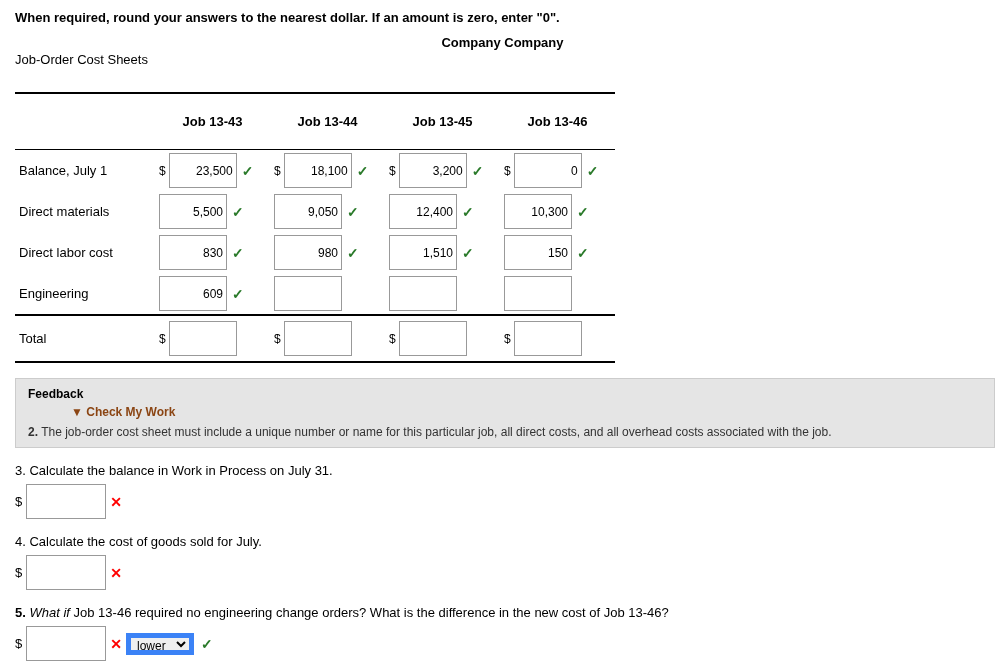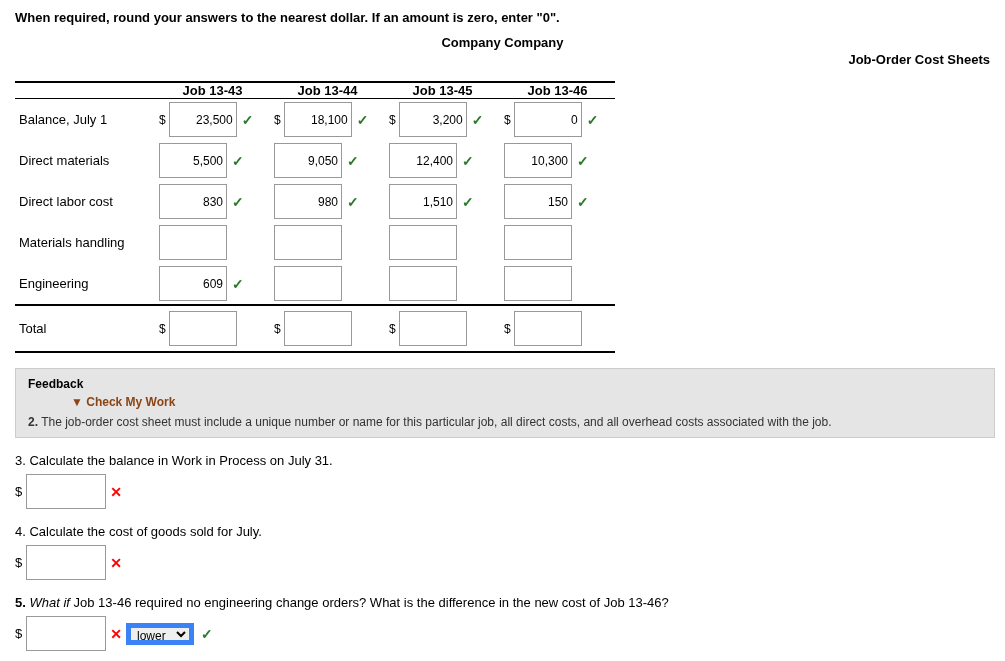--- a/index.html
+++ b/index.html
@@ -14,31 +14,31 @@
       font-size: 13px;
       margin-bottom: 10px;
     }
     .instruction strong { font-weight: bold; }
     .company-title {
       text-align: center;
       font-weight: bold;
       margin-bottom: 2px;
     }
     .sheet-title {
-      text-align: right;
-      font-weight: bold;
-      margin-bottom: 14px;
+      text-align: left;
+      font-weight: normal;
+      margin-bottom: 25px;
     }
     .cost-table {
       width: 600px;
       border-collapse: collapse;
       margin-bottom: 15px;
     }
     .cost-table th {
-      padding: 0 6px;
+      padding: 20px 6px;
       font-weight: bold;
       border-top: 2px solid #000;
     }
     .cost-table td {
       padding: 3px 4px;
       vertical-align: middle;
     }
     .row-label {
       width: 140px;
       text-align: left;
@@ -231,43 +231,20 @@
           </div>
         </td>
         <td>
           <div class="cell-group">
             <input type="text" value="150" style="">
             <span class="check-green">✓</span>
           </div>
         </td>
       </tr>
       <tr>
-        <td class="row-label">Materials handling</td>
-        <td>
-          <div class="cell-group">
-            <input type="text" style="">
-          </div>
-        </td>
-        <td>
-          <div class="cell-group">
-            <input type="text" style="">
-          </div>
-        </td>
-        <td>
-          <div class="cell-group">
-            <input type="text" style="">
-          </div>
-        </td>
-        <td>
-          <div class="cell-group">
-            <input type="text" style="">
-          </div>
-        </td>
-      </tr>
-      <tr>
         <td class="row-label">Engineering</td>
         <td>
           <div class="cell-group">
             <input type="text" value="609" style="">
             <span class="check-green">✓</span>
           </div>
         </td>
         <td>
           <div class="cell-group">
             <input type="text" style="">

